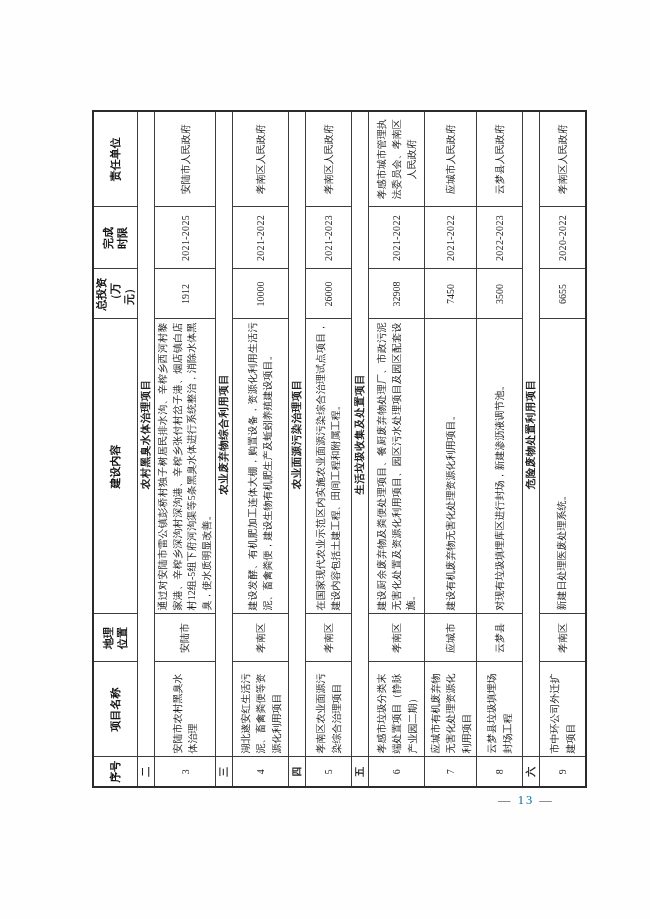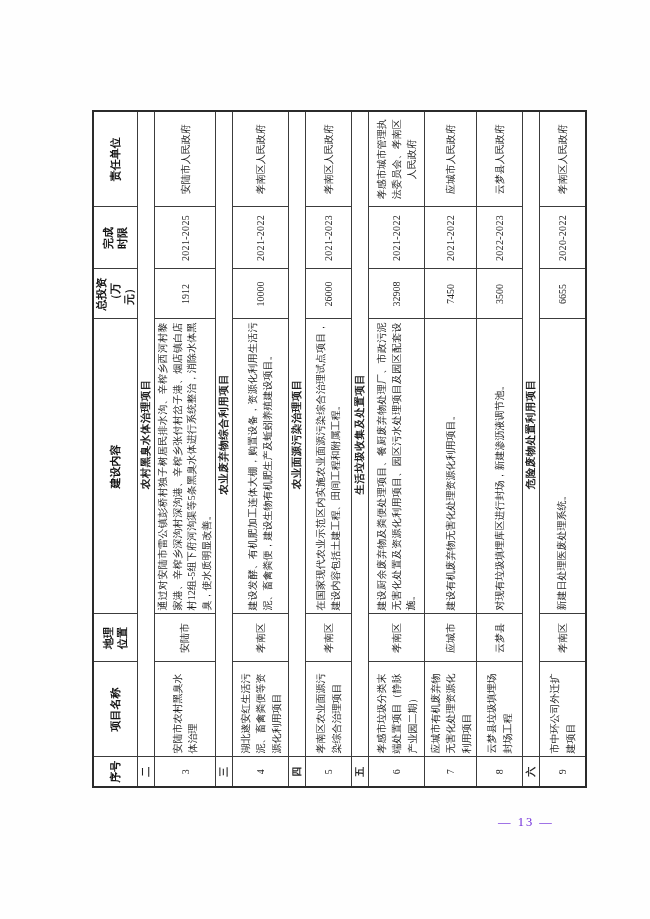--- a/index.html
+++ b/index.html
@@ -75,24 +75,24 @@
   td.c-investment { text-align: center; font-size: 9.5px; }
   td.c-deadline   { text-align: center; font-size: 9.5px; letter-spacing: 0.3px; }
   td.c-unit       { text-align: center; line-height: 1.5; padding: 2px 4px; }
   tr.r-h58 { height: 58px; }
   tr.r-h56 { height: 56px; }
   tr.r-h52 { height: 52px; }
   tr.r-h46 { height: 46px; }
   .page-number {
     position: absolute;
     left: 498px;
-    top: 815px;
+    top: 793px;
     font-size: 12.5px;
     letter-spacing: 2px;
-    color: #6d28d9;
+    color: #0369a1;
     font-family: "Liberation Serif", "DejaVu Serif", serif;
   }
 </style>
 </head>
 <body>
 
 <div class="page">
 
   <div class="rot-wrap">
     <table class="projects">

